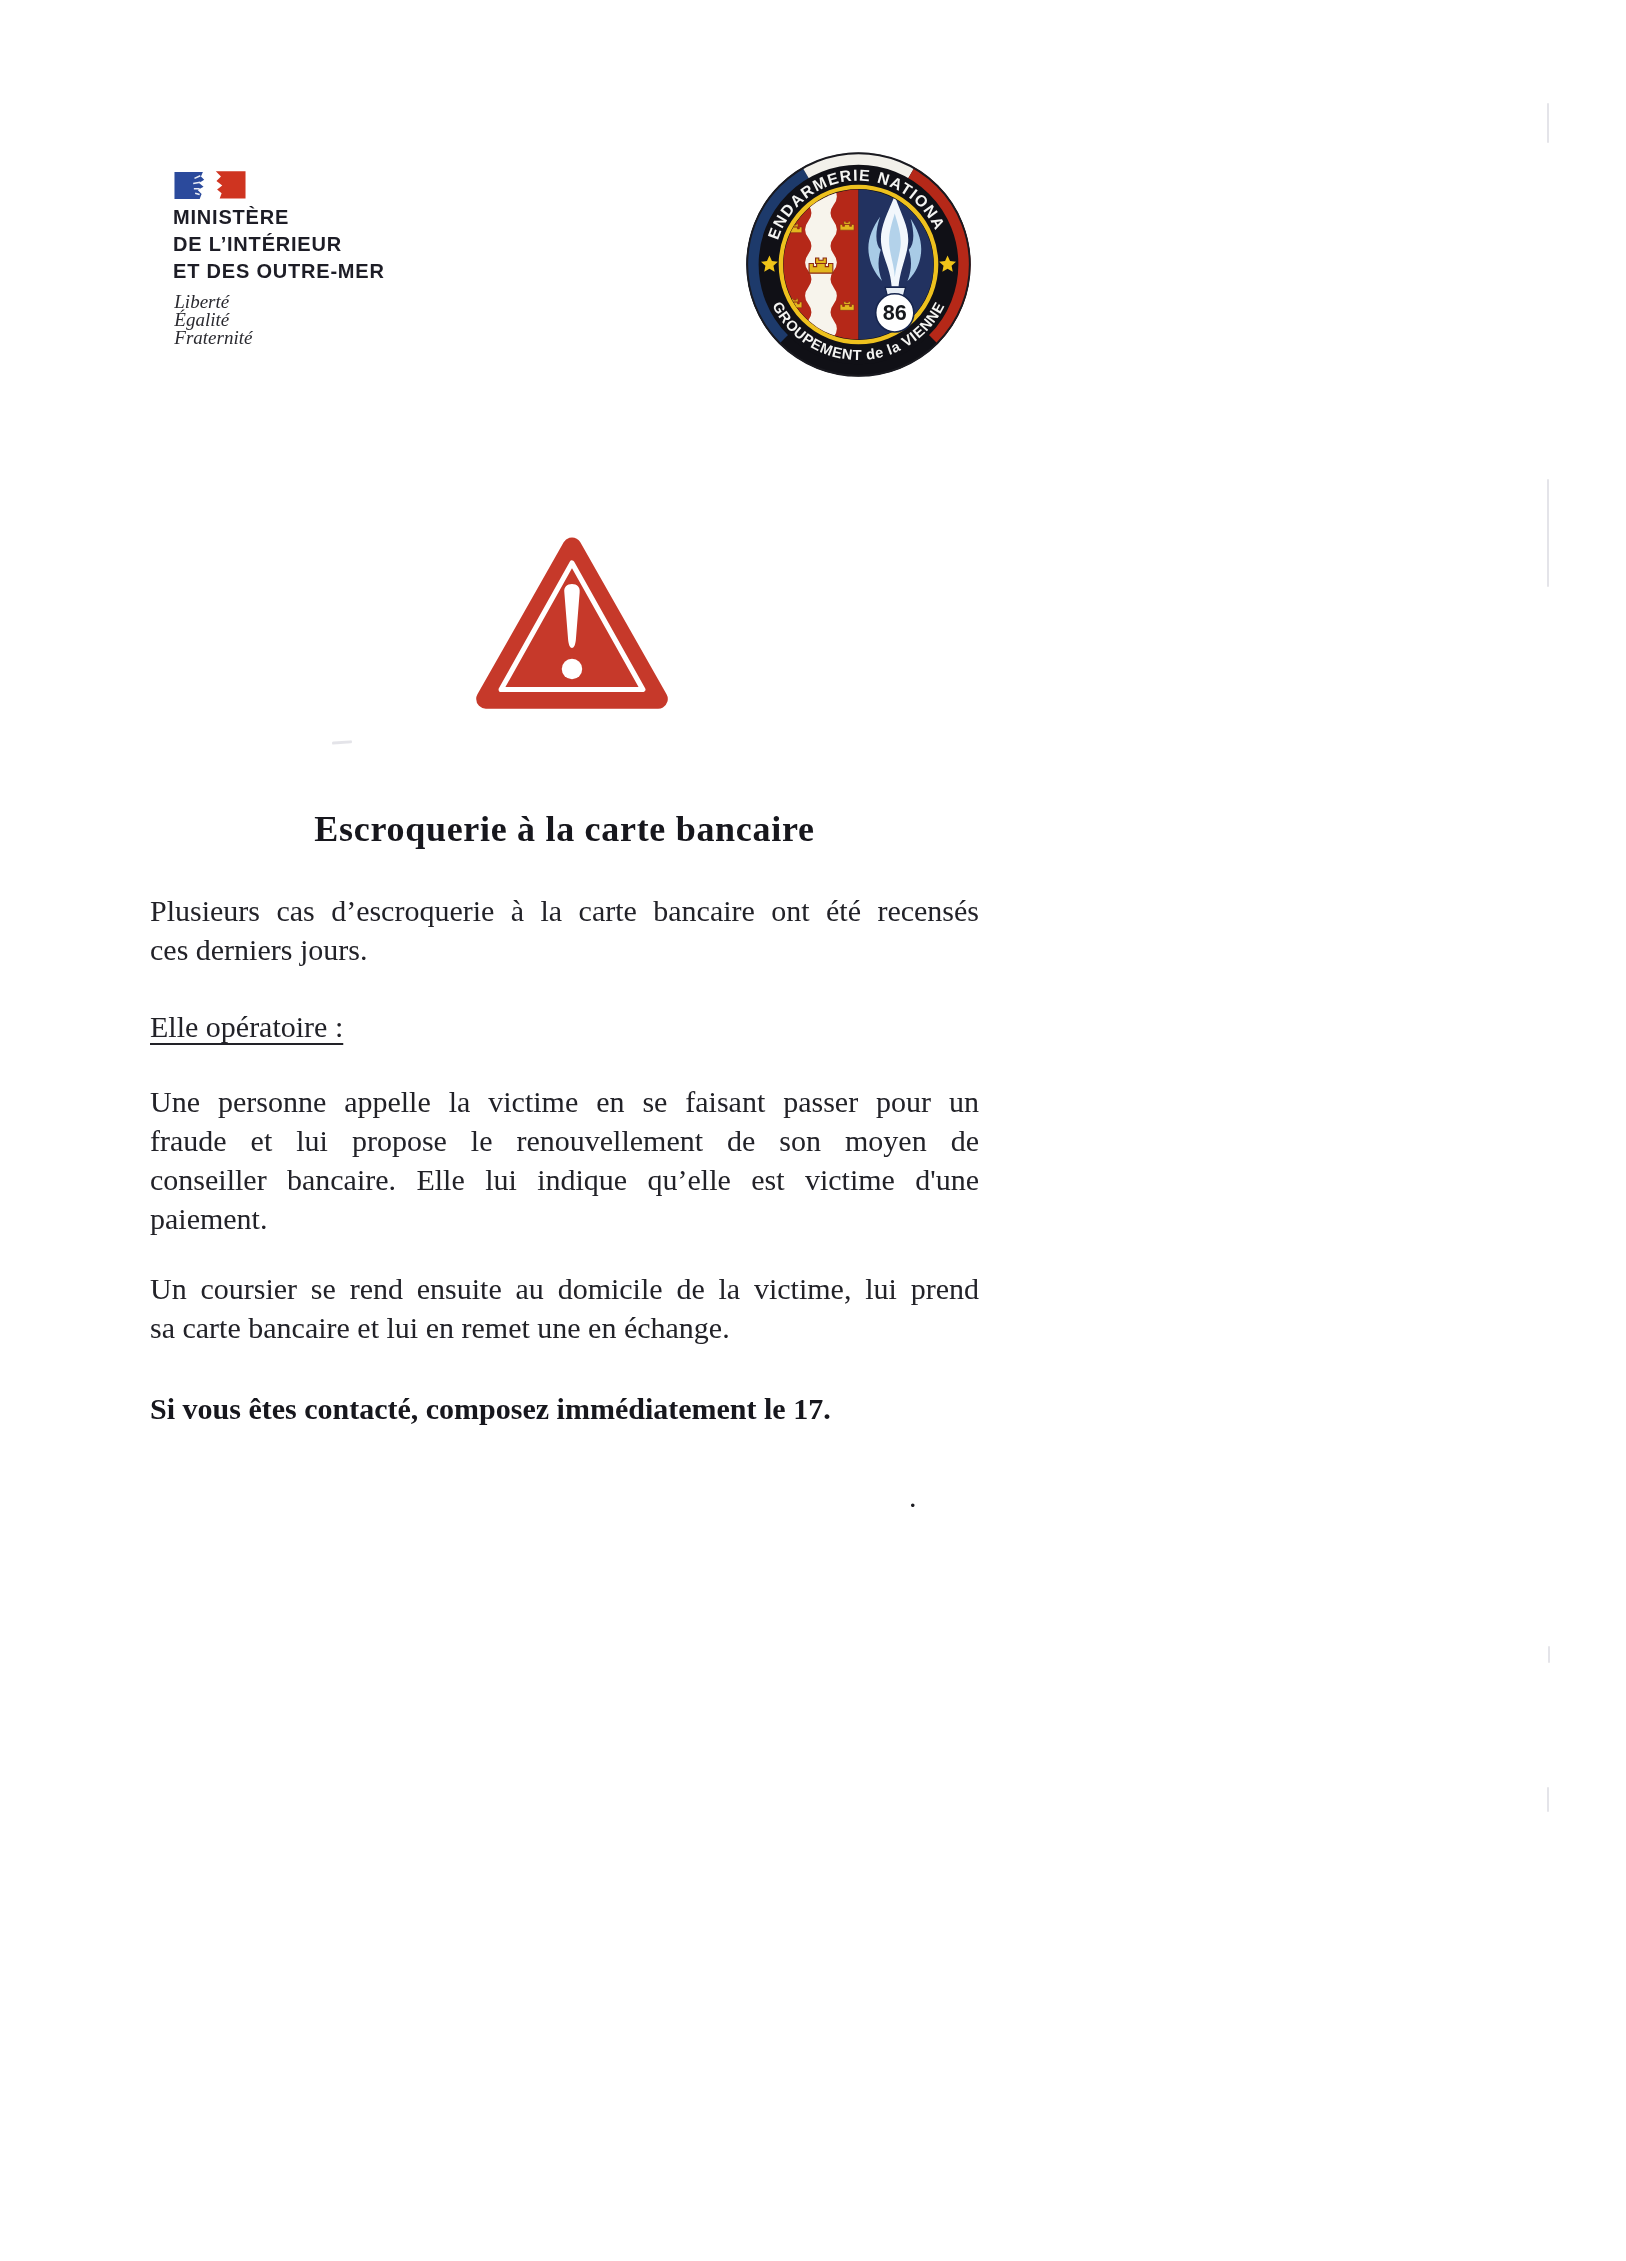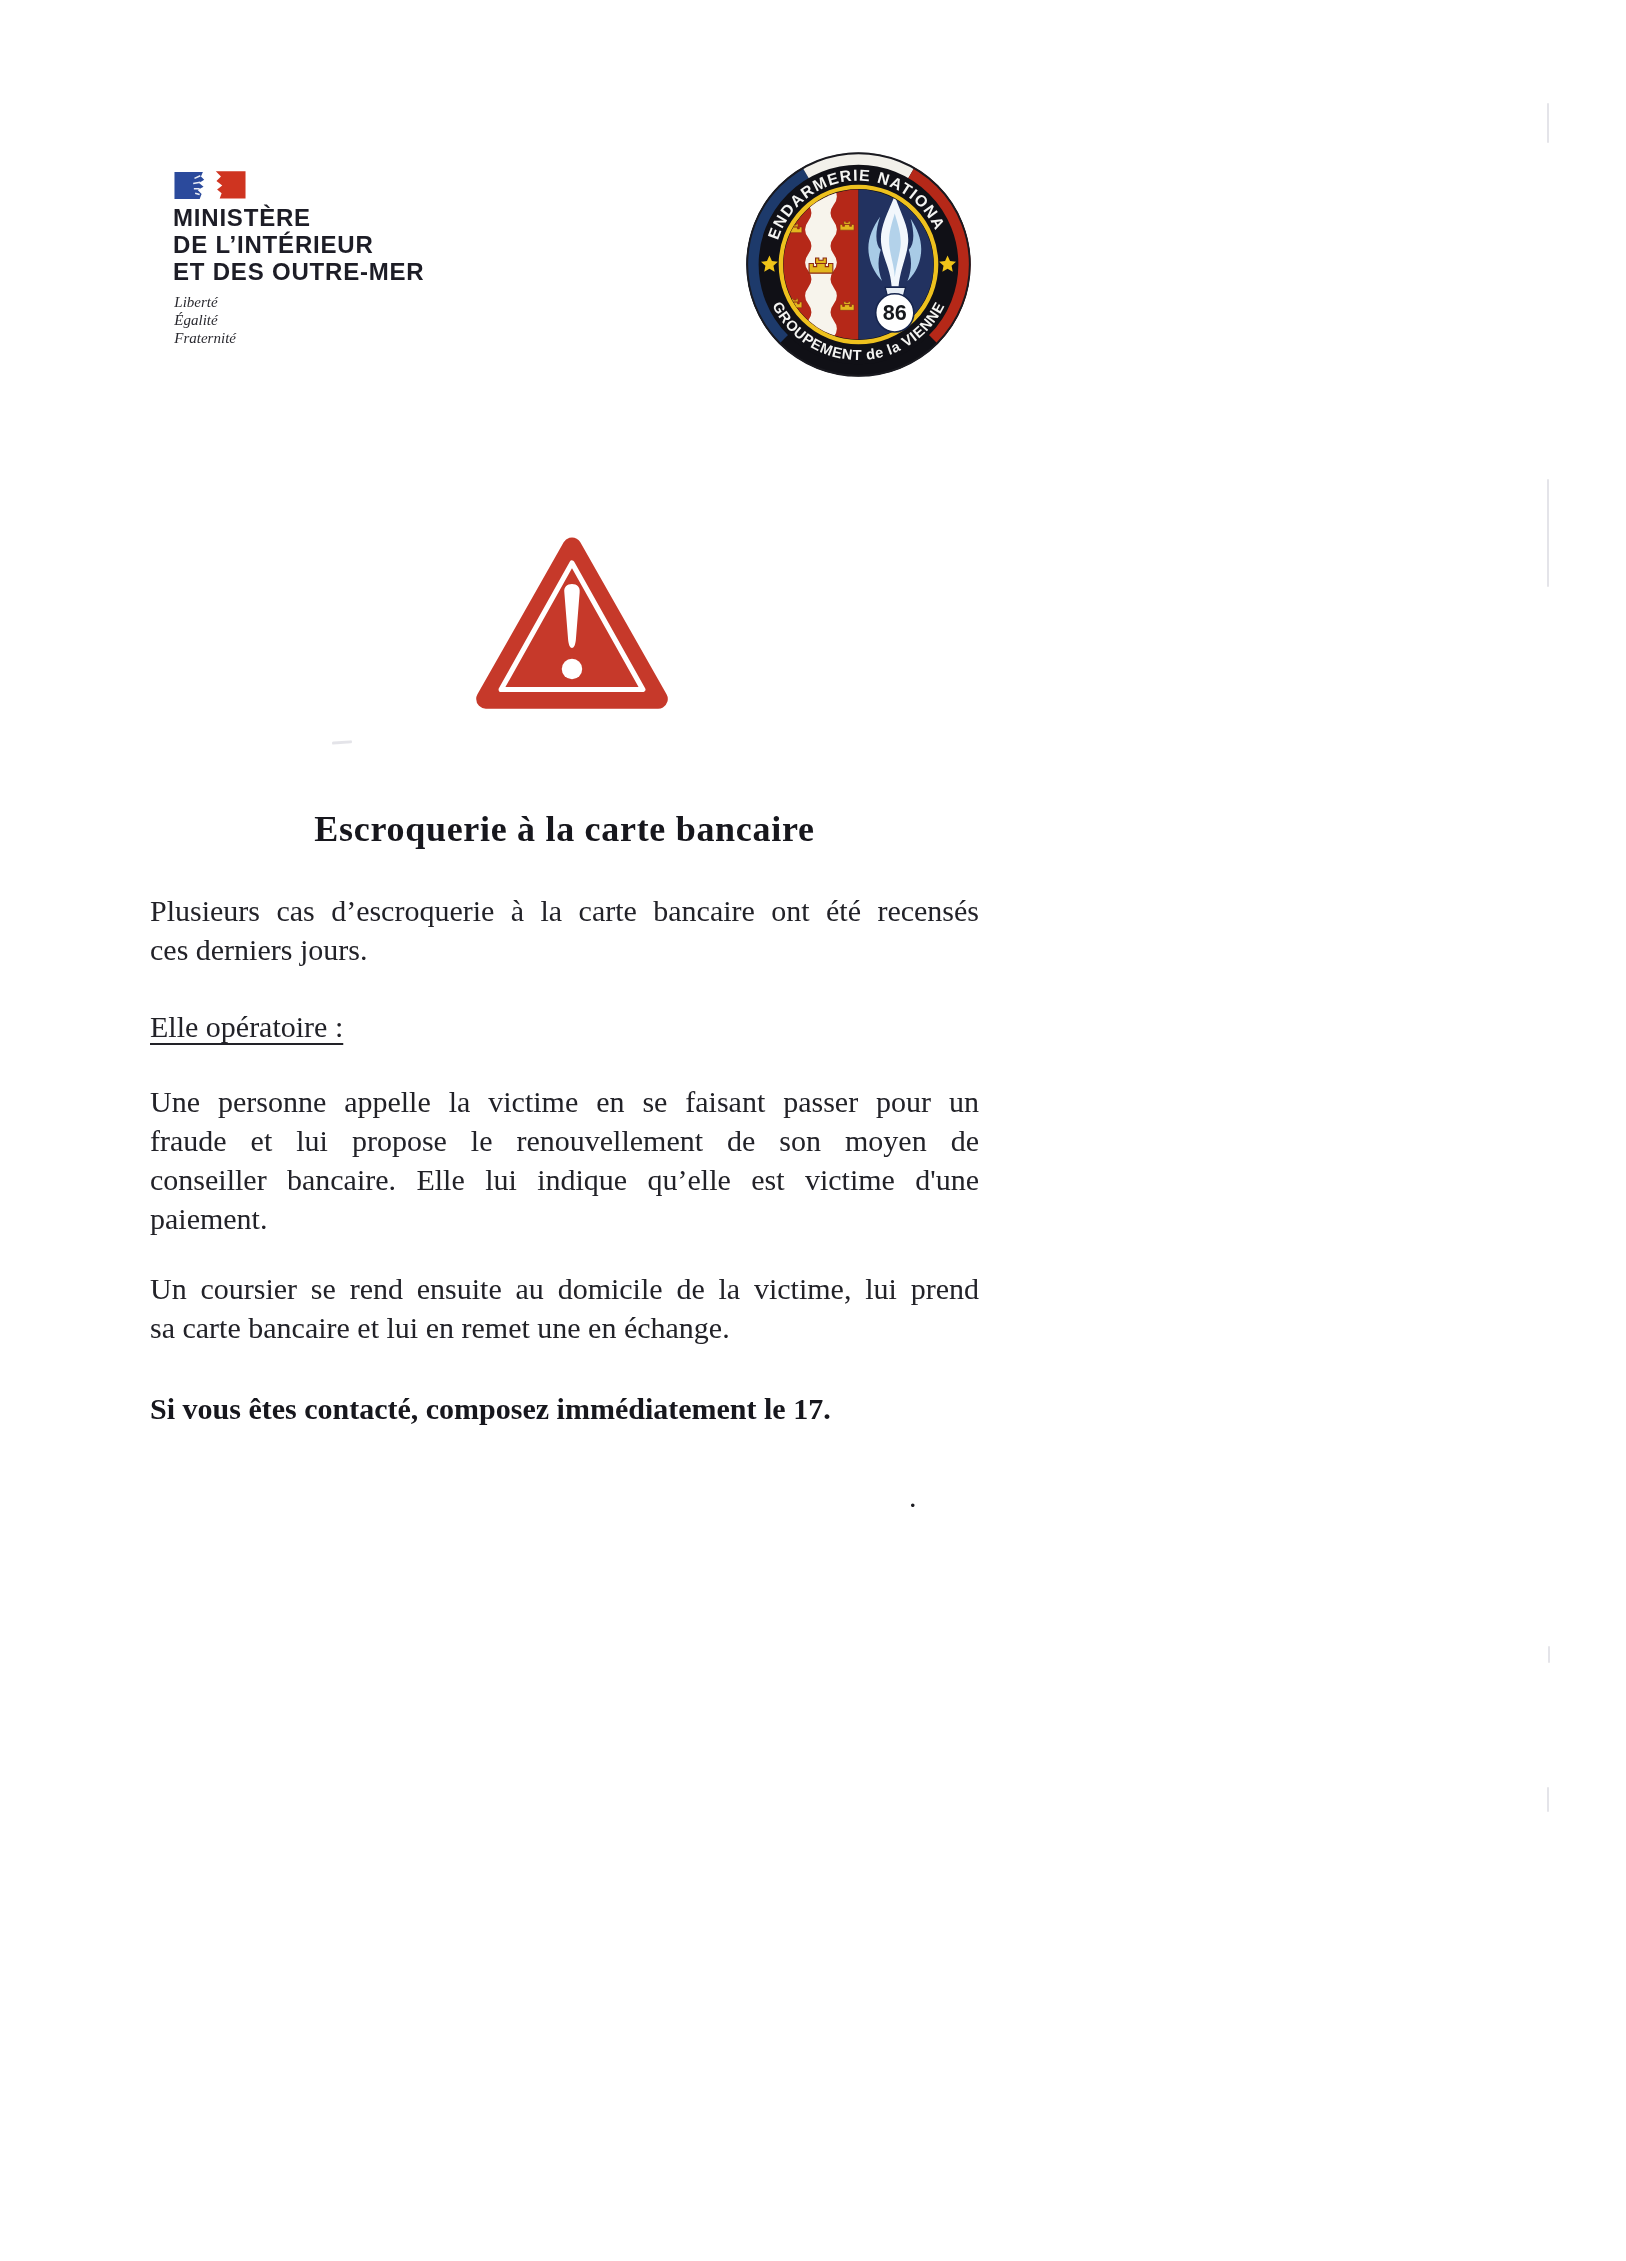--- a/index.html
+++ b/index.html
@@ -10,27 +10,27 @@
     background:#ffffff;
     overflow:hidden;
     font-family:"Liberation Serif", serif;
   }
   
   .ministry{position:absolute;left:173px;top:169px;width:364px;}
   .flag-svg{position:absolute;left:0;top:1.3px;width:74px;height:31px;}
   .ministry-title{
     position:absolute;left:0;top:35px;width:364px;
     font-family:"Liberation Sans", sans-serif;
-    font-weight:700;font-size:24px;line-height:27px;
+    font-weight:700;font-size:20px;line-height:27px;
     letter-spacing:0.8px;color:#1d1d26;white-space:nowrap;
   }
   .ministry-motto{
     position:absolute;left:1.3px;top:124px;
     font-family:"Liberation Serif", serif;
-    font-style:italic;font-size:15px;line-height:18px;color:#2a2a30;
+    font-style:italic;font-size:19px;line-height:18px;color:#2a2a30;
   }
   
   .badge{position:absolute;left:744px;top:150px;width:229px;height:229px;}
   .badge svg{width:100%;height:100%;}
   .badge-ring-text{font-family:"Liberation Sans", sans-serif;font-weight:700;fill:#f4f4f2;}
   
   .warning{position:absolute;left:473px;top:533px;width:198px;height:183px;}
   
   .doc-title{
     position:absolute;left:150px;top:806px;width:829px;

